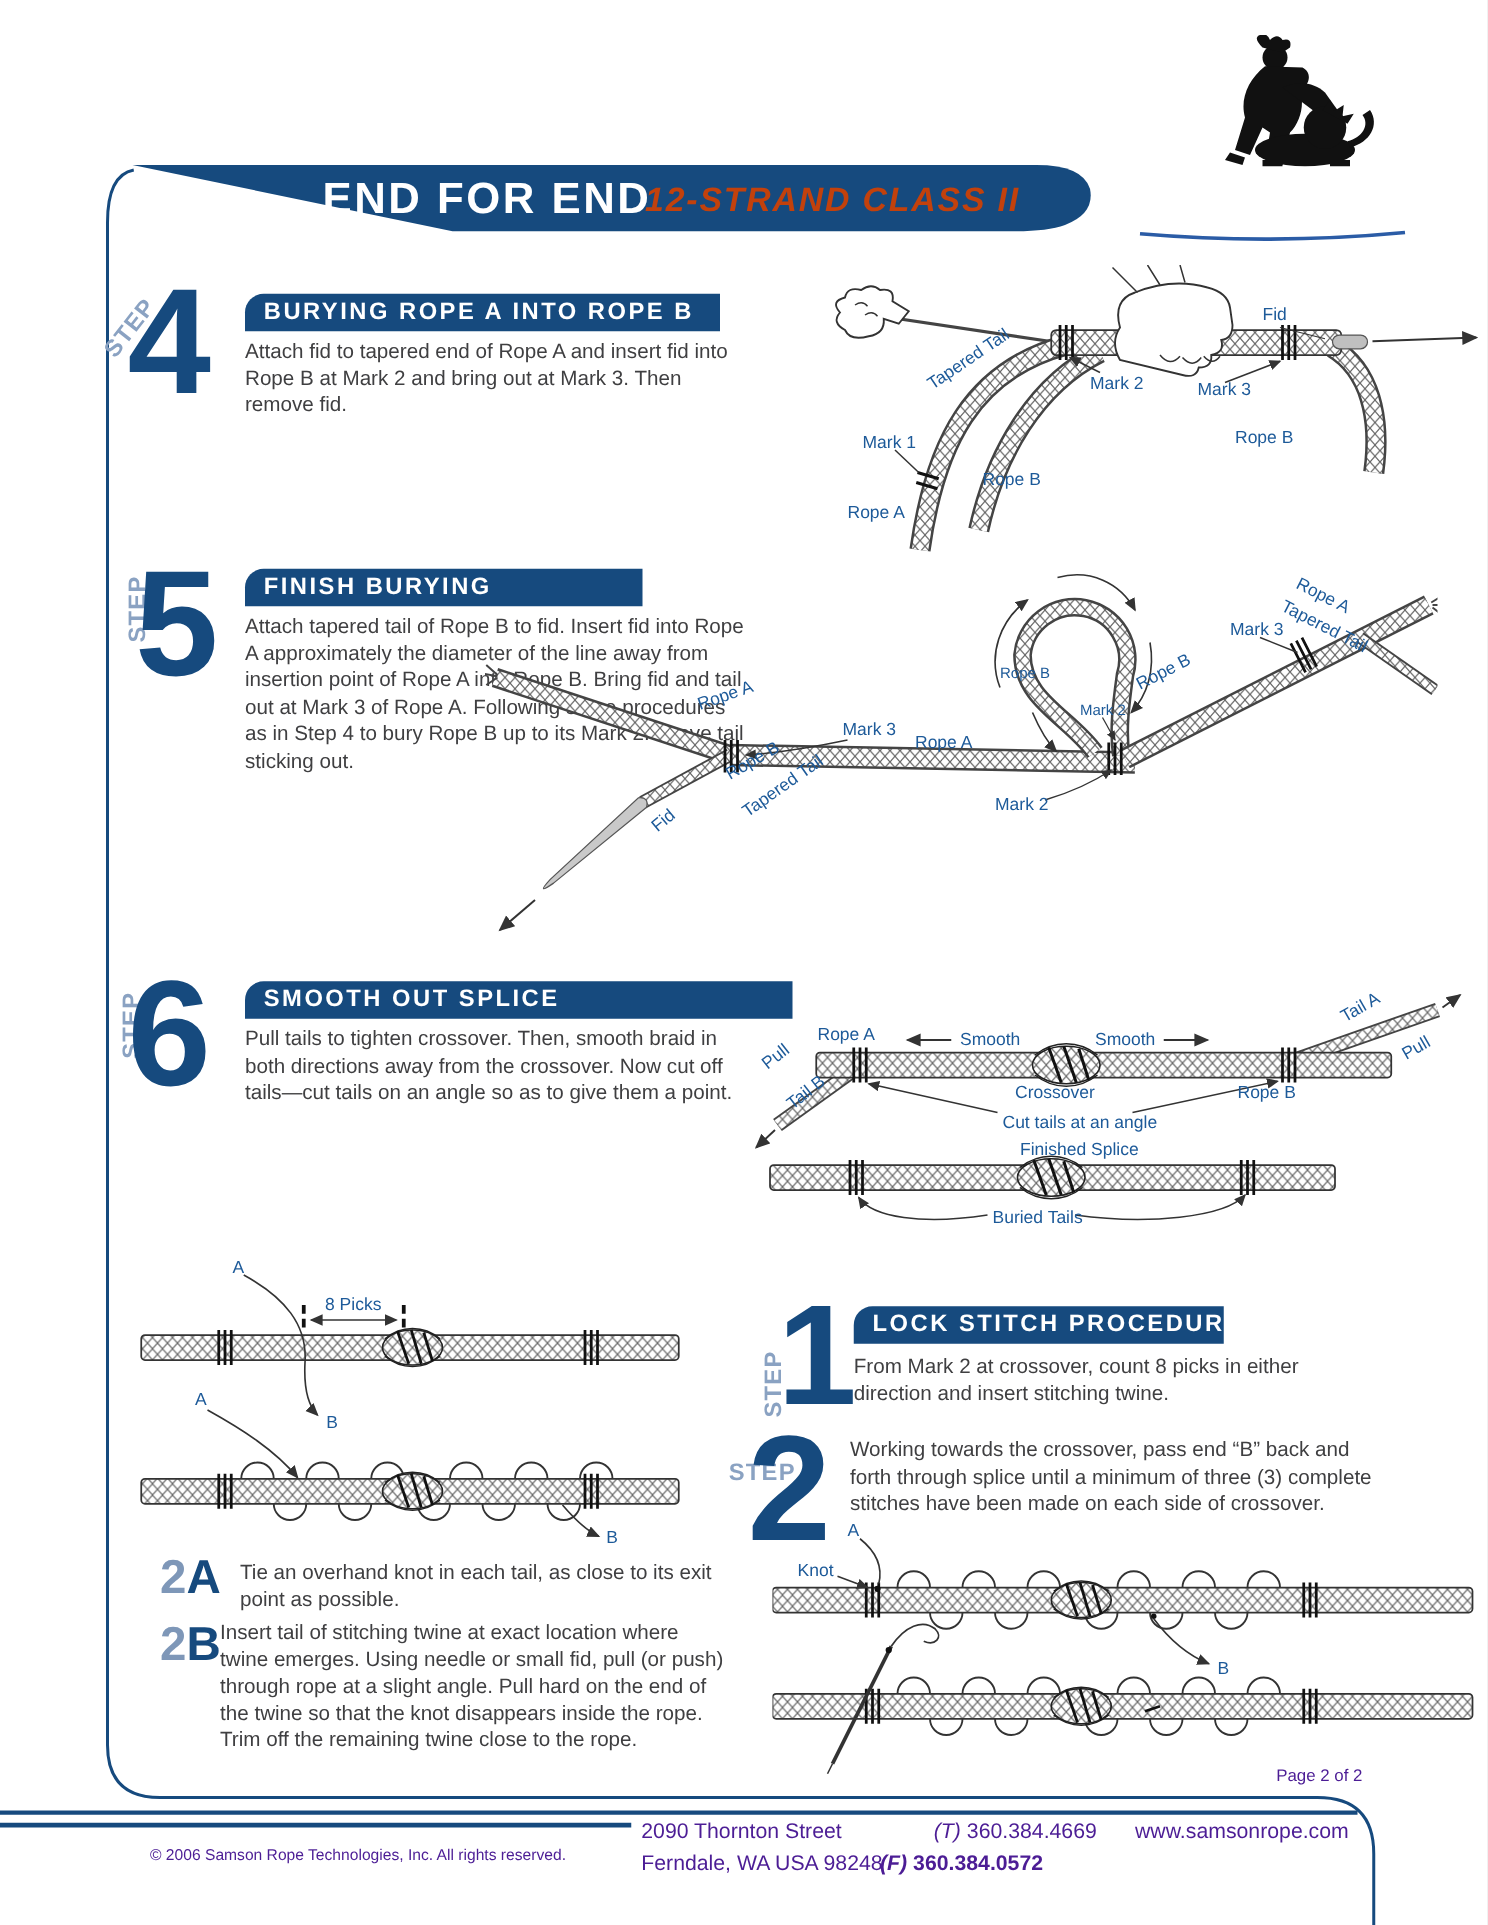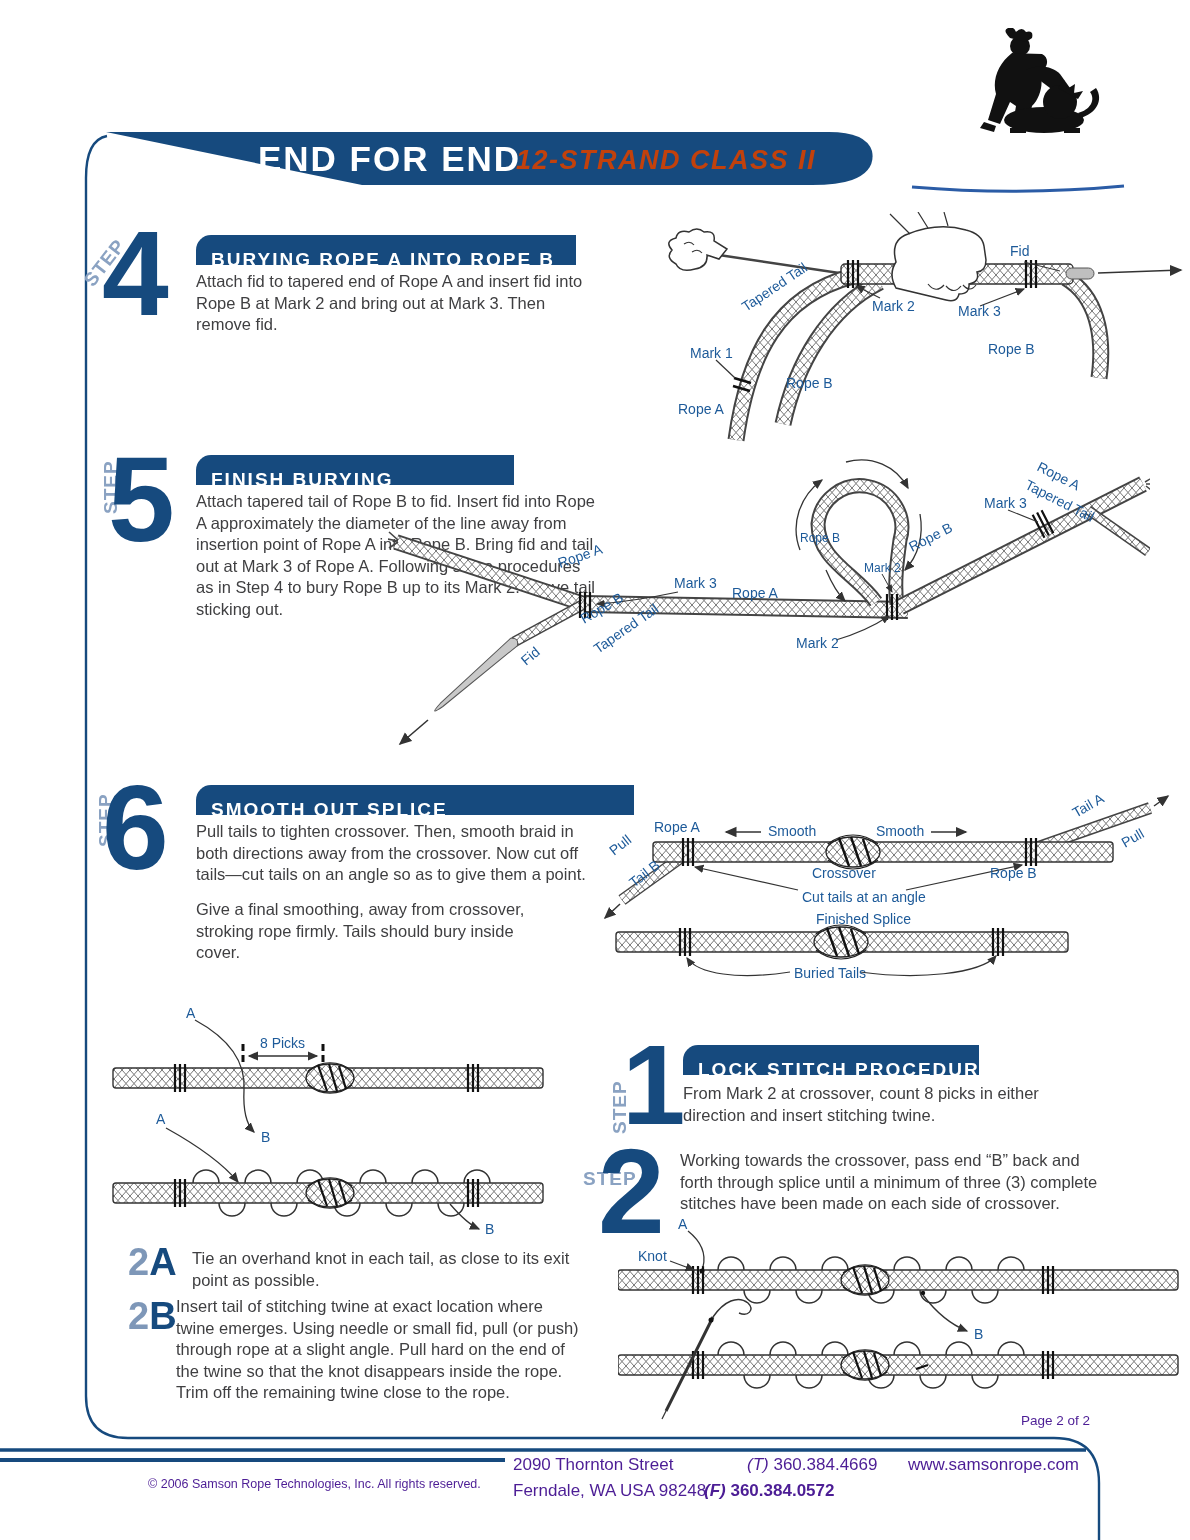--- a/index.html
+++ b/index.html
@@ -5,28 +5,28 @@
   html,body{margin:0;padding:0;background:#e8e8e8;}
   #page{position:relative;width:1190px;height:1540px;background:#ffffff;margin:0 auto;
         font-family:"Liberation Sans","DejaVu Sans",sans-serif;overflow:hidden;}
   .abs{position:absolute;}
   .kicker{font-size:17px;font-weight:bold;font-style:italic;letter-spacing:4px;color:#164A7E;}
   .banner-title{font-size:35px;font-weight:bold;color:#fff;letter-spacing:2px;}
   .banner-sub{font-size:27px;font-weight:bold;font-style:italic;color:#c2410c;letter-spacing:1.5px;margin-left:24px;}
   .stepnum{font-weight:bold;color:#164A7E;line-height:0.82;}
   .stepword{font-size:19px;font-weight:bold;color:#8AA2C2;letter-spacing:1px;}
   .bar{background:#164A7E;height:30px;border-top-left-radius:15px;}
-  .bar span{display:block;color:#fff;font-weight:bold;font-size:19px;letter-spacing:2px;line-height:30px;padding-left:15px;white-space:nowrap;margin-top:10px;}
+  .bar span{display:block;color:#fff;font-weight:bold;font-size:19px;letter-spacing:2px;line-height:30px;padding-left:15px;white-space:nowrap;}
   .p{font-size:16.5px;line-height:21.5px;color:#3F3F41;}
   .sublabel{font-size:38px;font-weight:bold;line-height:1;}
   .sublabel .n2{color:#7E97B8;} .sublabel .lt{color:#164A7E;}
   svg text{font-family:"Liberation Sans","DejaVu Sans",sans-serif;font-size:14px;fill:#1D5A99;}
   svg text.sm{font-size:12px;}
   .foot{color:#4c1d95;}
-  .foot-small{font-size:12.5px;margin-left:28px;}
+  .foot-small{font-size:12.5px;}
   .foot-big{font-size:17px;}
   .wordmark{font-size:47px;font-weight:bold;font-style:italic;color:#2B5CA6;letter-spacing:-1px;line-height:1;}
 </style>
 </head>
 <body>
 
 <div id="page">
 
   <svg class="abs" style="left:0;top:0;" width="1190" height="1540" viewBox="0 0 1190 1540">
     <path d="M107,136 Q86,140 86,178 L86,1396 Q86,1438 128,1438 L1054,1438 Q1099,1438 1099,1483 L1099,1540" fill="none" stroke="#164A7E" stroke-width="2.4"></path>
@@ -203,21 +203,20 @@
         <text x="0" y="0">Fid</text>
       </g>
   </svg>
 
   <div class="abs stepword" style="left:76px;top:806px;width:60px;transform:rotate(-90deg);">STEP</div>
   <div class="abs stepnum" style="left:102px;top:778px;font-size:120px;">6</div>
   <div class="abs bar" style="left:196px;top:785px;width:438px;">
     <span>SMOOTH OUT SPLICE</span>
   </div>
   <div class="abs p" style="left:196px;top:821px;width:392px;">Pull tails to tighten crossover. Then, smooth braid in both directions away from the crossover. Now cut off tails—cut tails on an angle so as to give them a point.</div>
-  <div class="abs p" style="left:196px;top:899px;width:352px;">Give a final smoothing, away from crossover, stroking rope firmly. Tails should bury inside cover.</div>
 
   <svg class="abs" style="left:598px;top:792px;" width="592" height="198" viewBox="0 0 592 198">
     <defs>
       <pattern id="br6" width="8" height="9" patternUnits="userSpaceOnUse">
         <rect width="8" height="9" fill="#fff"></rect>
         <path d="M0,0 L4,4.5 L0,9 M8,0 L4,4.5 L8,9" stroke="#666" stroke-width="0.9" fill="none"></path>
       </pattern>
       <marker id="ar6" markerWidth="9" markerHeight="8" refX="7" refY="3.5" orient="auto">
         <path d="M0,0 L8,3.5 L0,7 Z" fill="#333"></path>
       </marker>

